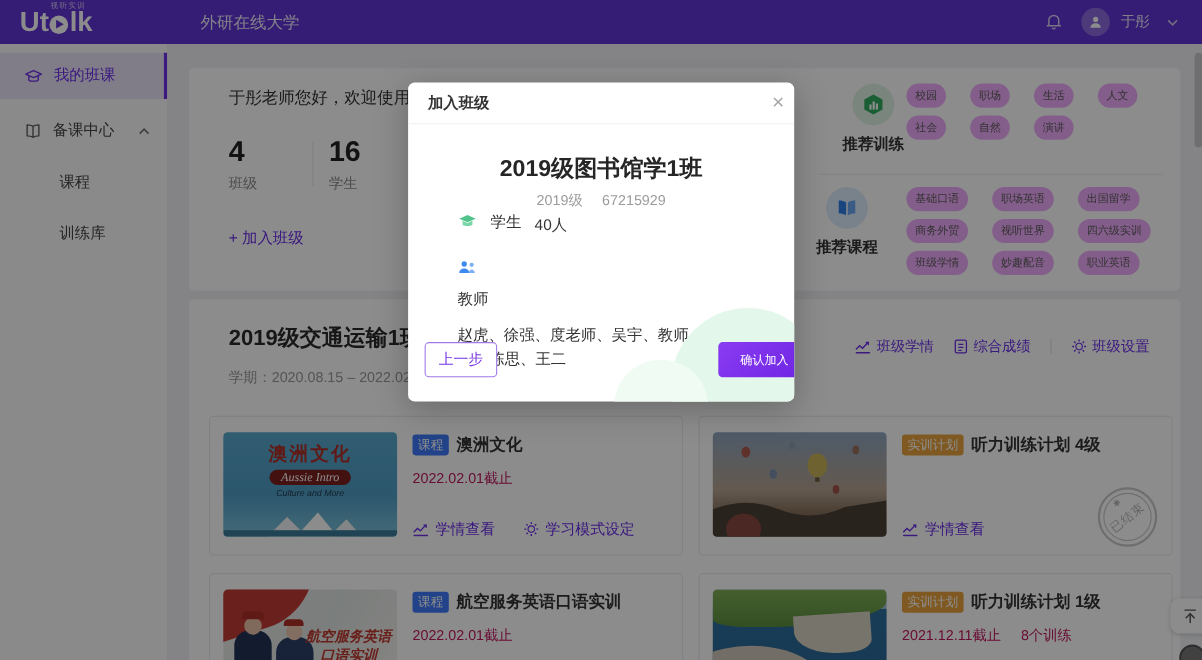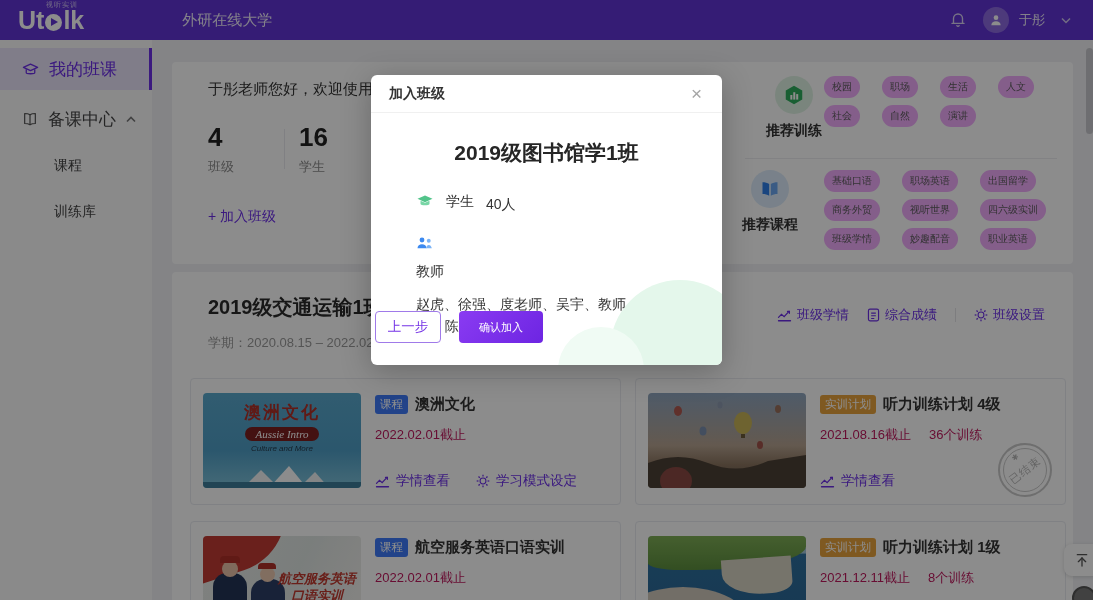--- a/index.html
+++ b/index.html
@@ -12,21 +12,21 @@
   .logo .play::after { content:""; position:absolute; left:6px; top:4px; border-left:7px solid #6233d6; border-top:4.5px solid transparent; border-bottom:4.5px solid transparent; }
   .logo-sub { position:absolute; top:-6px; left:28px; font-size:7px; font-weight:normal; color:#cfc3f2; letter-spacing:1px; }
   .app-title { color:#efecfa; font-size:15px; margin-left:98px; }
   .topbar-right { position:absolute; right:22px; display:flex; align-items:center; gap:16px; }
   .avatar { width:26px; height:26px; border-radius:50%; background:rgba(255,255,255,.28); display:flex; align-items:center; justify-content:center; }
   .user-name { color:#efecfa; font-size:13px; margin-left:-6px; }
   .chev { color:#cfc6ee; font-size:11px; }
 
   
   .sidebar { position:absolute; top:40px; left:0; width:152px; height:560px; background:#fbfbfc; z-index:1; }
-  .side-item { height:42px; display:flex; align-items:center; padding-left:22px; font-size:17px; color:#444; cursor:pointer; position:relative; margin-top:8px; }
+  .side-item { height:42px; display:flex; align-items:center; padding-left:22px; font-size:14px; color:#444; cursor:pointer; position:relative; margin-top:8px; }
   .side-item .sicon { margin-right:10px; display:flex; }
   .side-item.active { background:#eae3fa; color:#6c2fe8; }
   .side-item.active::after { content:""; position:absolute; right:0; top:0; width:3px; height:42px; background:#6c2fe8; }
   .side-sub { height:40px; display:flex; align-items:center; padding-left:54px; font-size:14px; color:#444; cursor:pointer; margin-top:6px; }
   .side-item .arrow { position:absolute; right:16px; }
 
   
   .main { position:absolute; top:40px; left:152px; width:941px; height:560px; background:#f0f1f5; z-index:1; }
   .welcome-card { position:absolute; left:20px; top:22px; width:901px; height:202px; background:#fff; border-radius:4px; }
   .greeting { position:absolute; left:36px; top:18px; font-size:15px; color:#333; }
@@ -96,32 +96,32 @@
   
   .scroll-thumb { position:absolute; right:0; top:48px; width:7px; height:86px; background:#c9c9ce; border-radius:4px; z-index:2; }
   .fab-top { position:absolute; left:1064px; top:544px; width:36px; height:32px; background:#fff; border-radius:8px; box-shadow:0 1px 4px rgba(0,0,0,.15); display:flex; align-items:center; justify-content:center; z-index:2; }
   .fab-help { position:absolute; left:1072px; top:586px; width:24px; height:24px; border:2px solid #555; border-radius:50%; background:#777; z-index:2; }
 
   
   .overlay { position:absolute; inset:0; background:rgba(0,0,0,.45); z-index:50; }
   .modal { position:absolute; left:371px; top:75px; width:351px; height:290px; background:#fff; border-radius:6px; box-shadow:0 6px 30px rgba(0,0,0,.25); z-index:100; overflow:hidden; }
   .modal-deco1 { position:absolute; right:-28px; bottom:-55px; width:140px; height:140px; border-radius:50%; background:#e4f7eb; }
   .modal-deco2 { position:absolute; right:78px; bottom:-48px; width:86px; height:86px; border-radius:50%; background:#f0fbf4; }
-  .modal-header { position:relative; height:38px; border-bottom:1px solid #f0f0f0; display:flex; align-items:center; padding:0 20px 0 18px; z-index:2; }
+  .modal-header { position:relative; height:38px; border-bottom:1px solid #f0f0f0; display:flex; align-items:center; padding:0 9px 0 18px; z-index:2; }
   .modal-title { font-size:14px; font-weight:bold; color:#333; }
   .modal-close { margin-left:auto; font-size:19px; color:#a6a6a6; cursor:pointer; line-height:1; }
   .m-class-name { position:absolute; left:0; top:64px; width:100%; text-align:center; font-size:21px; font-weight:bold; color:#262626; z-index:2; }
   .m-sub { position:absolute; left:0; top:98px; width:100%; text-align:center; font-size:13px; color:#9b9b9b; z-index:2; }
   .m-sub span { margin:0 7px; }
   .m-row { position:absolute; left:45px; display:flex; align-items:flex-start; gap:12px; font-size:14px; color:#333; z-index:2; }
   .m-row .rlabel { white-space:nowrap; }
   .m-row .rvalue { width:224px; line-height:22px; }
   .m-row1 { top:118px; }
   .m-row2 { top:160px;flex-direction:column; }
-  .m-footer { position:absolute; left:4px; top:236px; width:100%; display:flex; justify-content:flex-start; gap:18px; z-index:2; }
+  .m-footer { position:absolute; left:15px; top:236px; width:100%; display:flex; justify-content:space-between; gap:18px; z-index:2; }
   .btn-ghost { width:66px; height:32px; background:#fff; border:1px solid #a07ae9; color:#7635e6; font-size:13.5px; border-radius:4px; cursor:pointer; }
   .btn-primary { width:84px; height:32px; background:linear-gradient(135deg,#8a3bf2,#6d25e2); border:none; color:#fff; font-size:11px; border-radius:4px; cursor:pointer; }
   svg { display:block; }
 </style>
 </head>
 <body>
 
 <div class="topbar">
   <div class="logo">
     <span class="logo-sub">视听实训</span>
@@ -360,24 +360,20 @@
             <ellipse cx="112" cy="52" rx="3" ry="4" fill="#a0524a"></ellipse>
             <path d="M0 70 Q30 58 60 70 T120 68 L158 62 L158 95 L0 95 Z" fill="#4c4036"></path>
             <ellipse cx="28" cy="88" rx="16" ry="14" fill="#8a4a44"></ellipse>
           </svg>
         </div>
         <div class="cc-body">
           <div class="cc-title-row">
             <span class="badge training">实训计划</span>
             <span class="cc-title">听力训练计划 4级</span>
           </div>
-          <div class="cc-date">
-            <span>2021.08.16截止</span>
-            <span>36个训练</span>
-          </div>
         </div>
         <div class="cc-links">
           <span class="action">
             <span>
               <svg width="15" height="13" viewBox="0 0 20 17" fill="none" stroke="#6c2fe8" stroke-width="1.7" stroke-linecap="round">
                   <path d="M2 11l4-4 3.5 3L16 3"></path>
                   <path d="M14 3h2.5v2.5"></path>
                   <path d="M2 15.5h16"></path>
                 </svg>
             </span>
@@ -452,20 +448,24 @@
 <div class="overlay"></div>
 
 <div class="modal">
   <div class="modal-deco1"></div>
   <div class="modal-deco2"></div>
   <div class="modal-header">
     <span class="modal-title">加入班级</span>
     <span class="modal-close">×</span>
   </div>
   <div class="m-class-name">2019级图书馆学1班</div>
+  <div class="m-sub">
+    <span>2019级</span>
+    <span>67215929</span>
+  </div>
   <div class="m-row m-row1">
     <span>
       <svg width="18" height="16" viewBox="0 0 24 20" fill="#52c48a">
           <path d="M2 7l10-4.5L22 7l-10 4.5z"></path>
           <path d="M6 9.5v4.5c0 2.4 12 2.4 12 0V9.5l-6 2.7z" fill="#79d6a6"></path>
         </svg>
     </span>
     <span class="rlabel">学生</span>
     <span class="rvalue">40人</span>
   </div>

